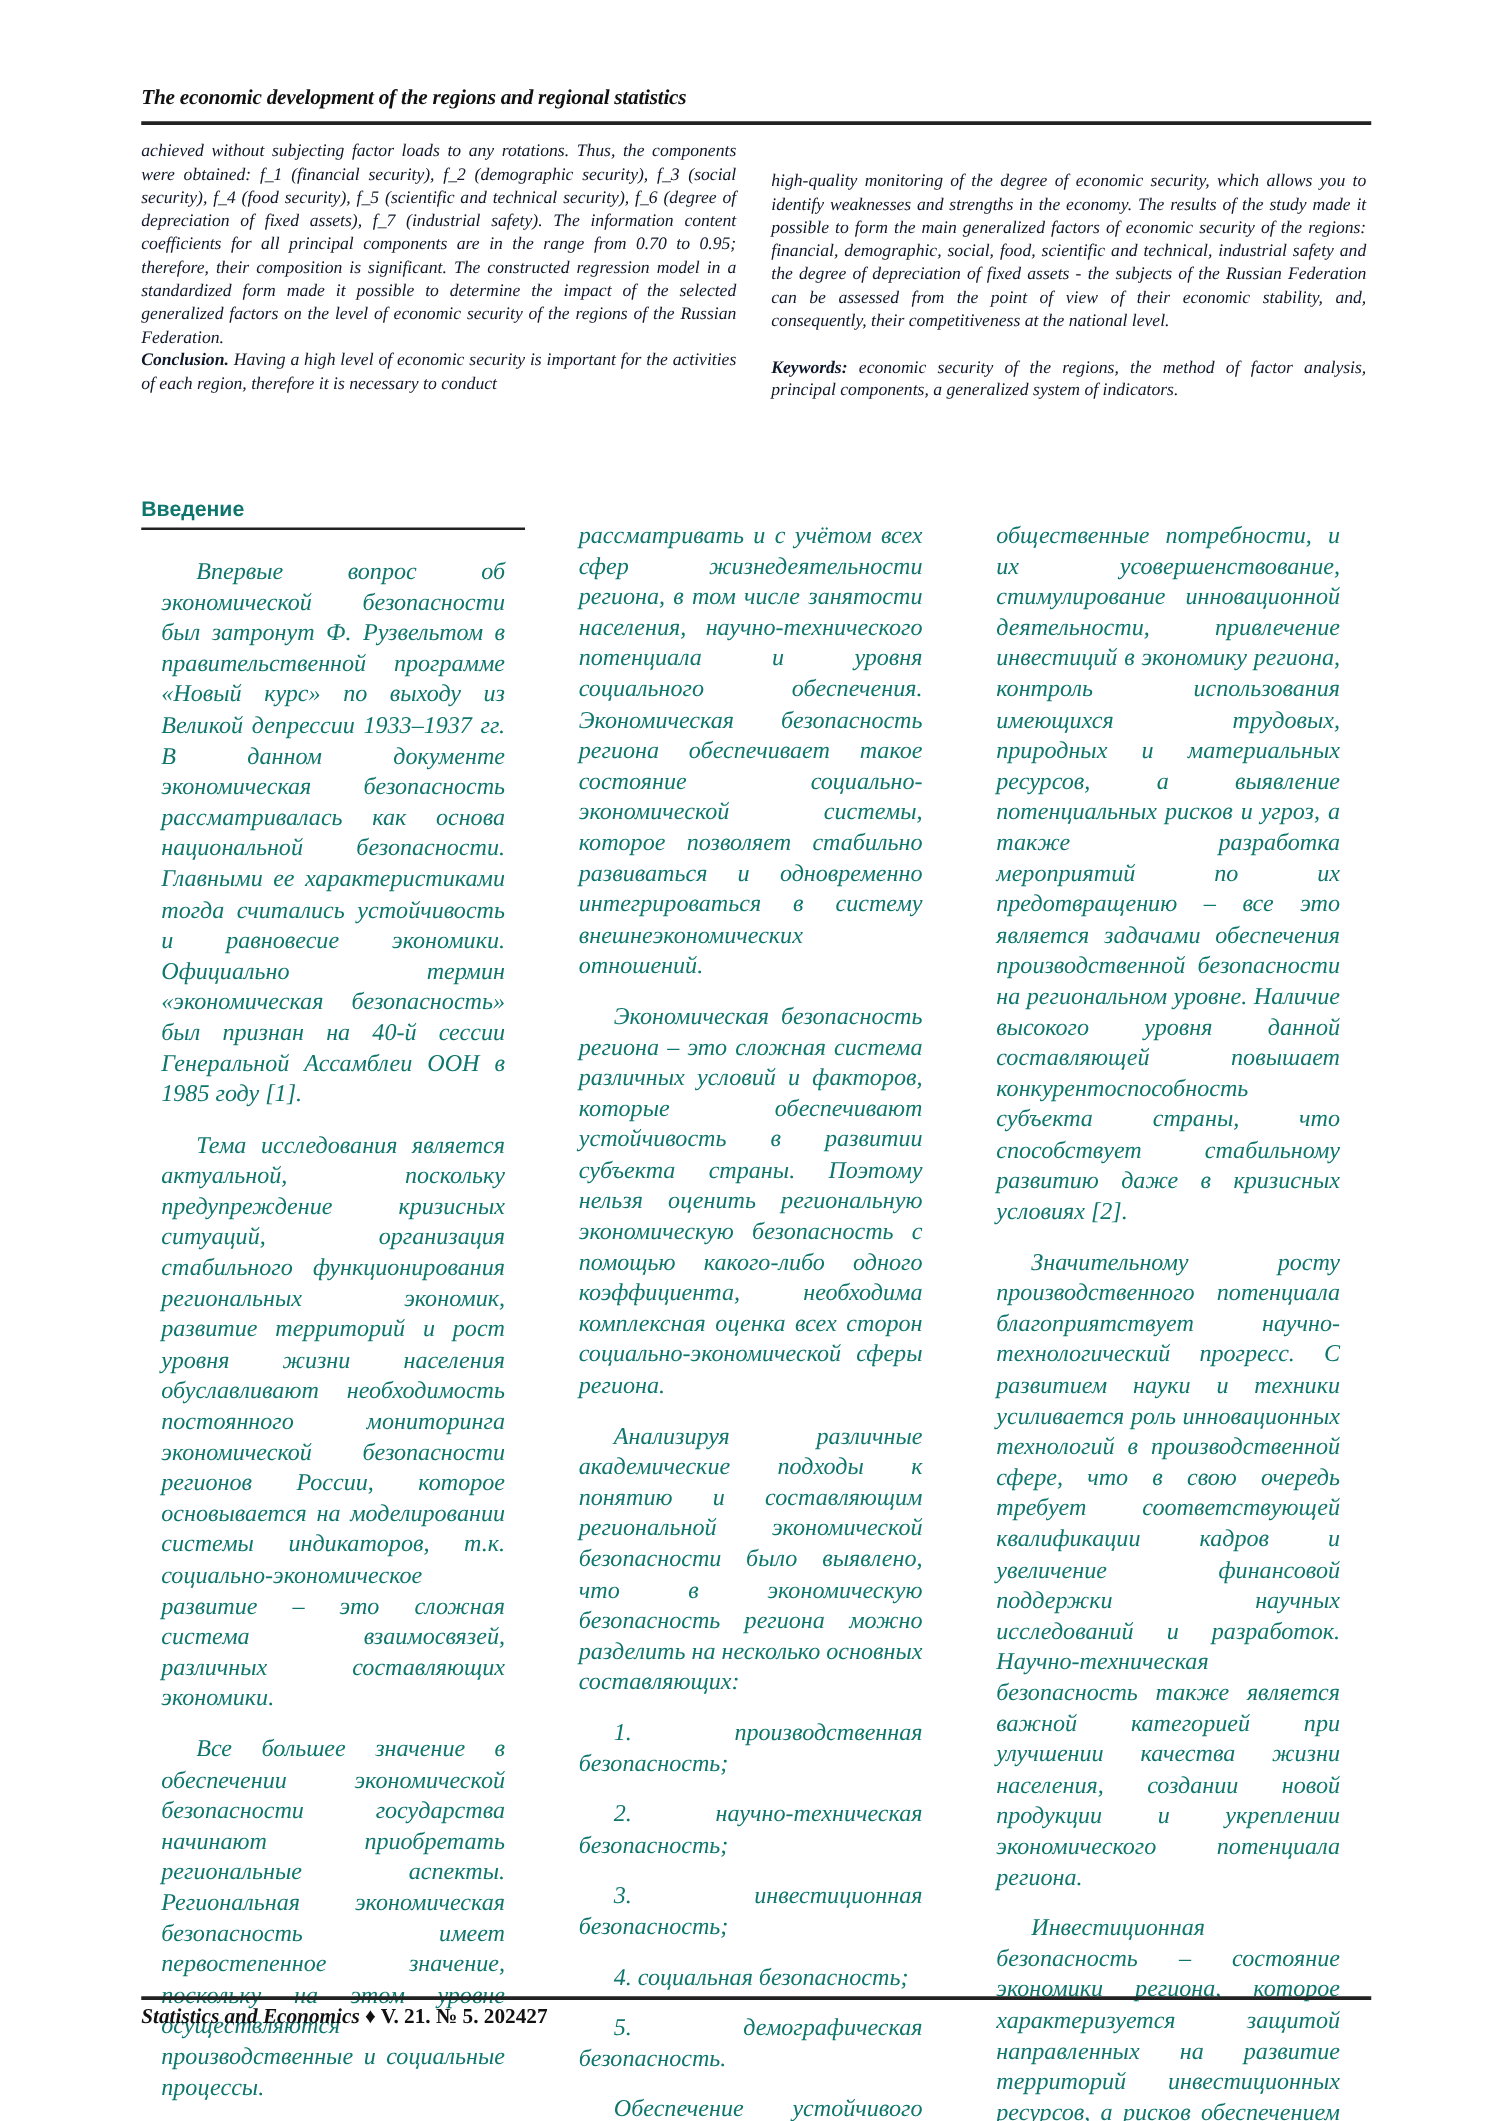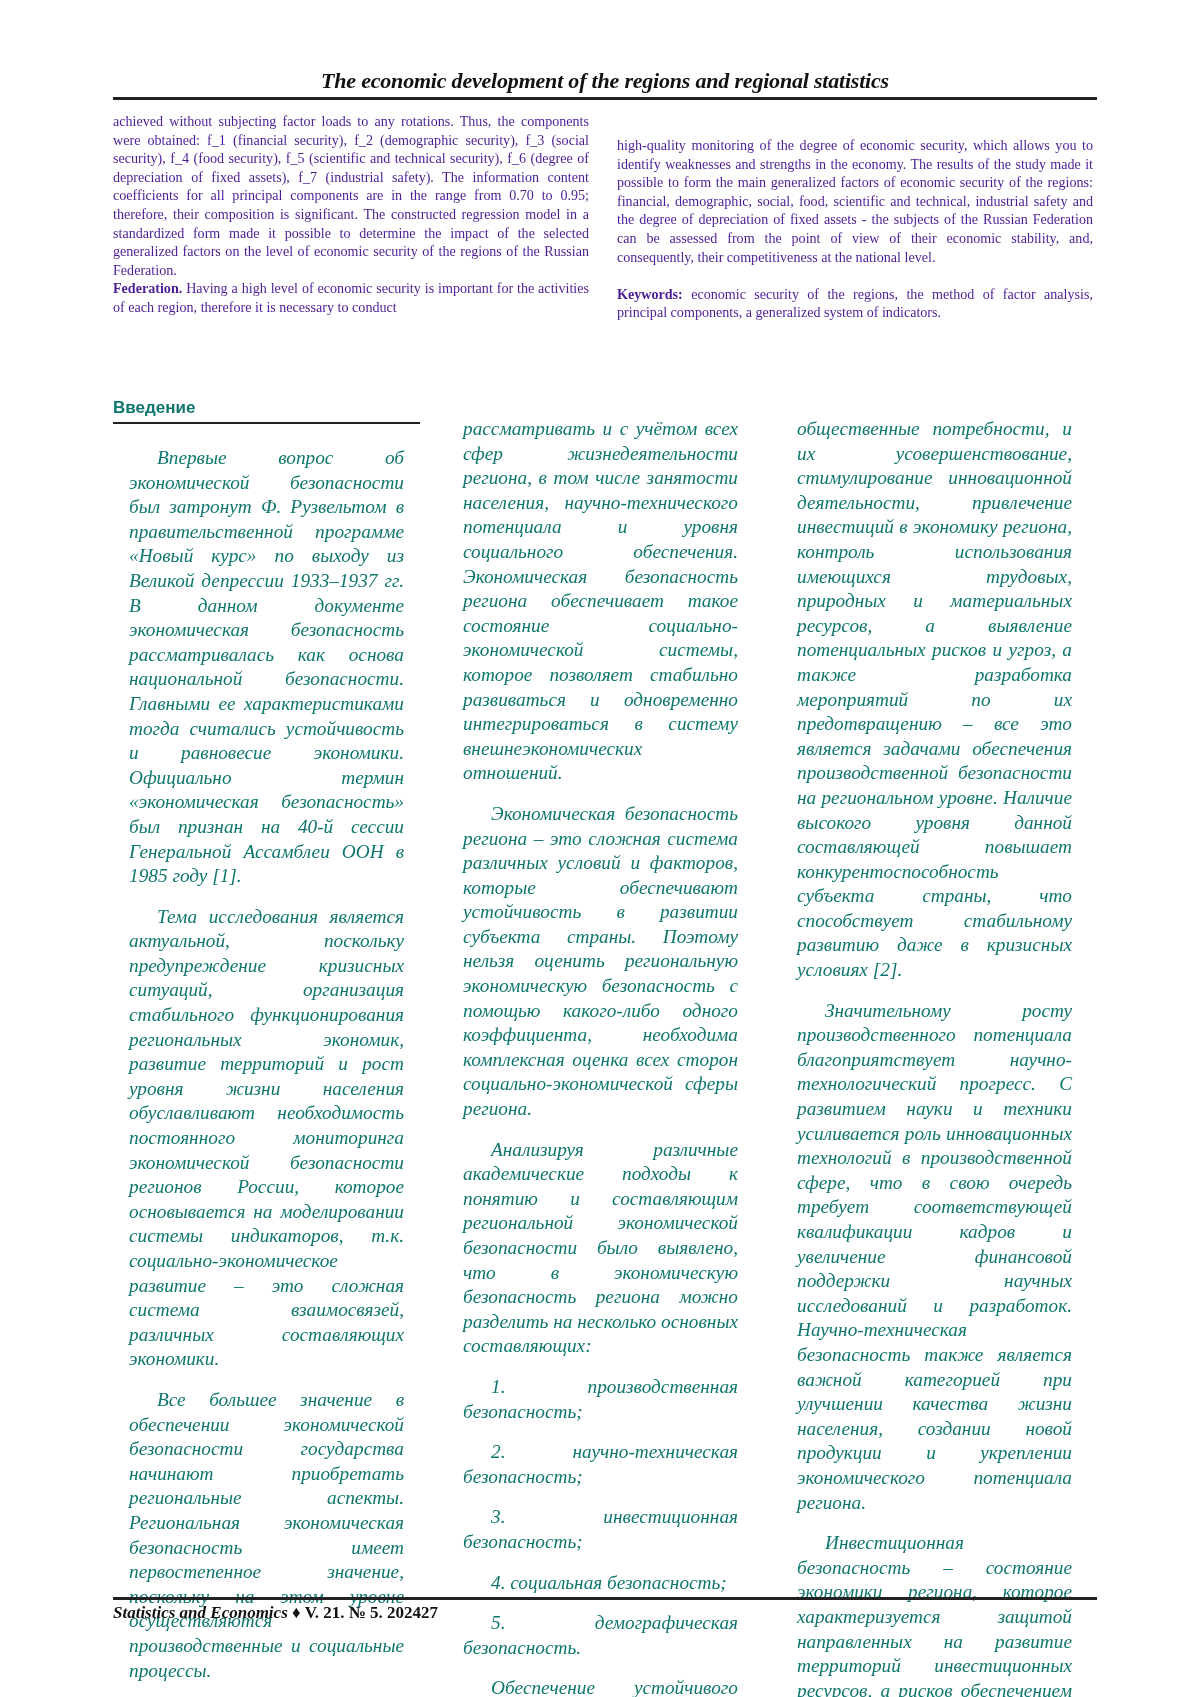--- a/index.html
+++ b/index.html
@@ -1,26 +1,26 @@
 <!DOCTYPE html>
 <html><head>
   <meta charset="utf-8">
   <style>
     html, body { margin: 0; padding: 0; background: #ffffff; }
     body { width: 1200px; height: 1697px; position: relative; overflow: hidden; color: #111; }
     .header {
       position: absolute; left: 113px; top: 68px; width: 984px;
-      text-align: center; font-family: "Liberation Serif", serif;
-      font-style: italic; font-weight: bold; font-size: 22px; letter-spacing: -0.2px;
+      text-align: left; font-family: "Liberation Serif", serif;
+      font-style: italic; font-weight: bold; font-size: 17px; letter-spacing: -0.2px;
     }
     .header-rule { position: absolute; left: 113px; top: 97px; width: 984px; height: 3px; background: #222; }
     .abstract {
       position: absolute; top: 112px; width: 476px;
-      font-family: "Liberation Serif", serif; font-size: 14.1px;
-      line-height: 18.6px; text-align: justify; color: #4c1d95;
+      font-family: "Liberation Serif", serif; font-style: italic; font-size: 14.1px;
+      line-height: 18.6px; text-align: justify; color: #0f172a;
     }
     .abstract.left { left: 113px; }
     .abstract.right { left: 617px; margin-top: 24px; }
     .abstract p { margin: 0; }
     .abstract b { font-weight: bold; }
     .keywords { margin-top: 18.6px !important; }
     .col {
       position: absolute; top: 401px; width: 307px;
       font-family: "Liberation Serif", serif; font-size: 19.3px; line-height: 24.6px;
       text-align: justify; color: #0f766e;
@@ -44,21 +44,21 @@
     .footer .vol { font-style: normal; }
   </style>
 </head>
 <body>
 
 <div class="header">The economic development of the regions and regional statistics</div>
 <div class="header-rule"></div>
 
 <div class="abstract left">
   <p>achieved without subjecting factor loads to any rotations. Thus, the components were obtained: f_1 (financial security), f_2 (demographic security), f_3 (social security), f_4 (food security), f_5 (scientific and technical security), f_6 (degree of depreciation of fixed assets), f_7 (industrial safety). The information content coefficients for all principal components are in the range from 0.70 to 0.95; therefore, their composition is significant. The constructed regression model in a standardized form made it possible to determine the impact of the selected generalized factors on the level of economic security of the regions of the Russian Federation.</p>
-  <p><b>Federation.</b><span> Having a high level of economic security is important for the activities of each region, therefore it is necessary to conduct</span></p>
+  <p><b>Conclusion.</b><span> Having a high level of economic security is important for the activities of each region, therefore it is necessary to conduct</span></p>
 </div>
 
 <div class="abstract right">
   <p>high-quality monitoring of the degree of economic security, which allows you to identify weaknesses and strengths in the economy. The results of the study made it possible to form the main generalized factors of economic security of the regions: financial, demographic, social, food, scientific and technical, industrial safety and the degree of depreciation of fixed assets - the subjects of the Russian Federation can be assessed from the point of view of their economic stability, and, consequently, their competitiveness at the national level.</p>
   <p class="keywords"><b>Keywords:</b><span> economic security of the regions, the method of factor analysis, principal components, a generalized system of indicators.</span></p>
 </div>
 
 <div class="col col1">
   <div class="section-title">Введение</div>
   <p>Впервые вопрос об экономической безопасности был затронут Ф. Рузвельтом в правительственной программе «Новый курс» по выходу из Великой депрессии 1933–1937 гг. В данном документе экономическая безопасность рассматривалась как основа национальной безопасности. Главными ее характеристиками тогда считались устойчивость и равновесие экономики. Официально термин «экономическая безопасность» был признан на 40-й сессии Генеральной Ассамблеи ООН в 1985 году [1].</p>

